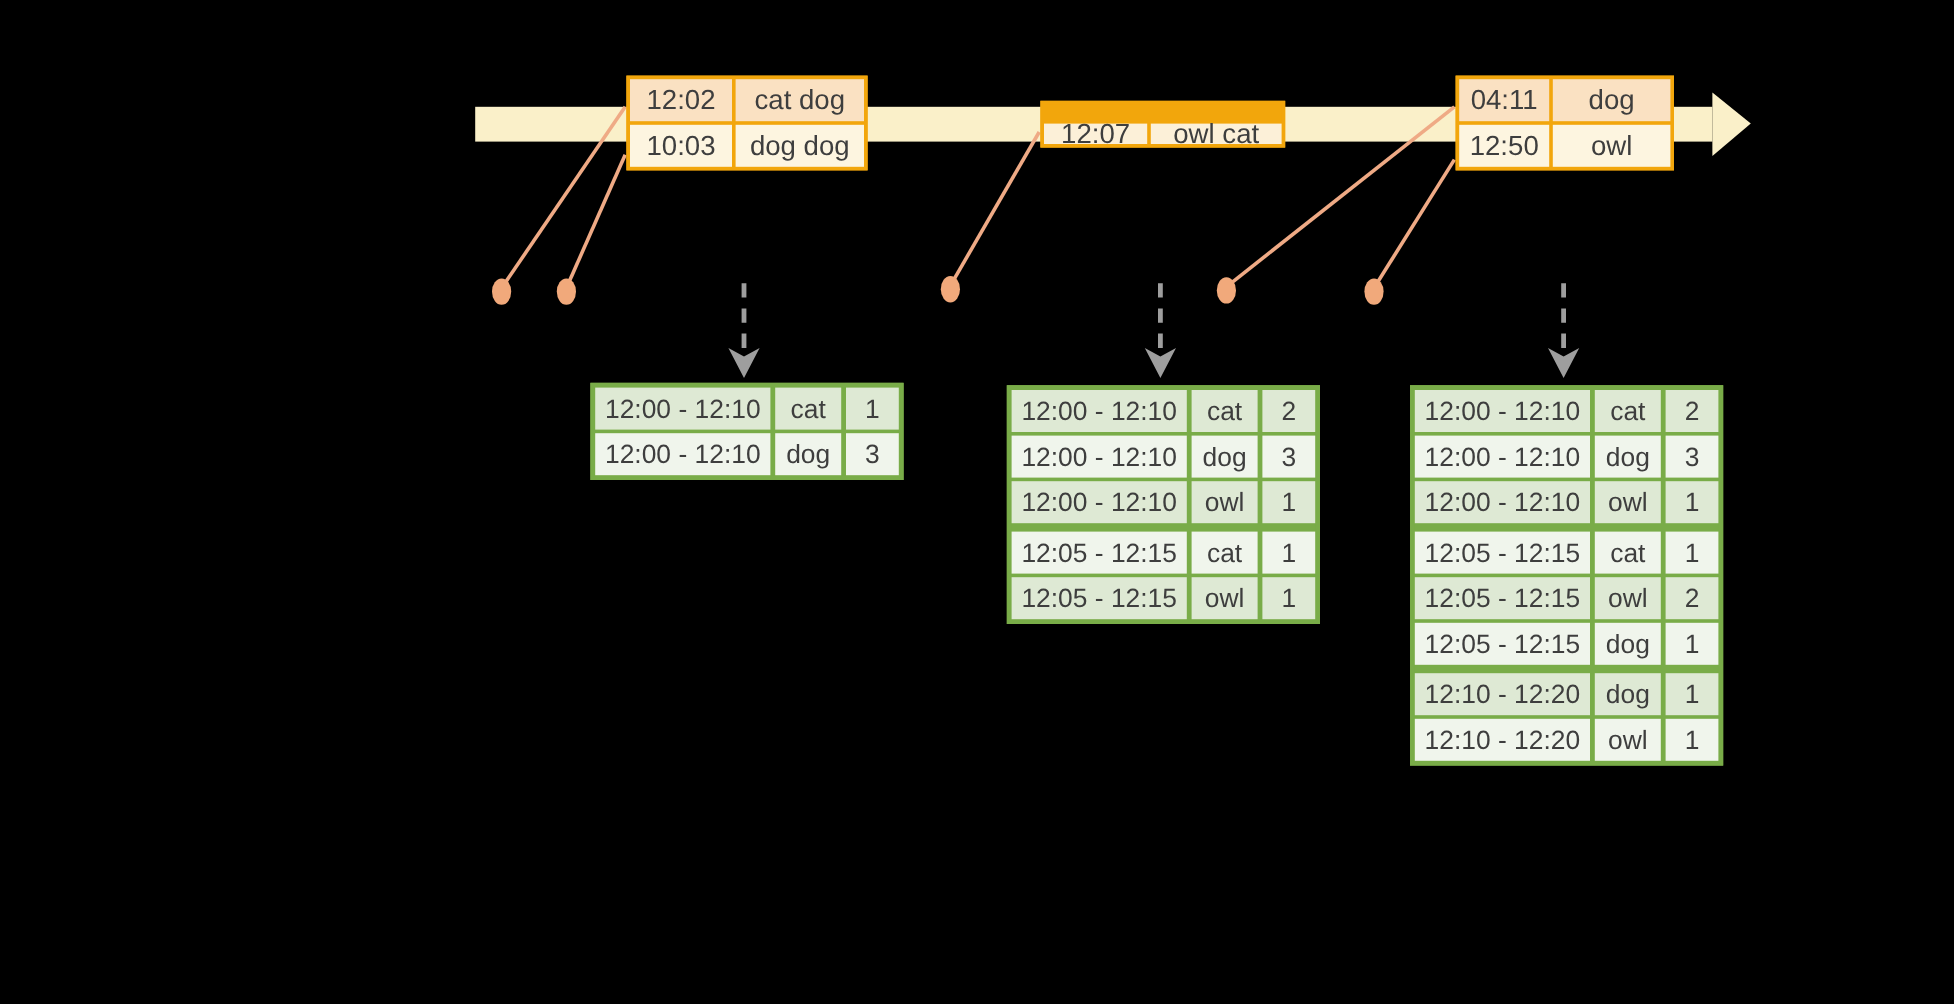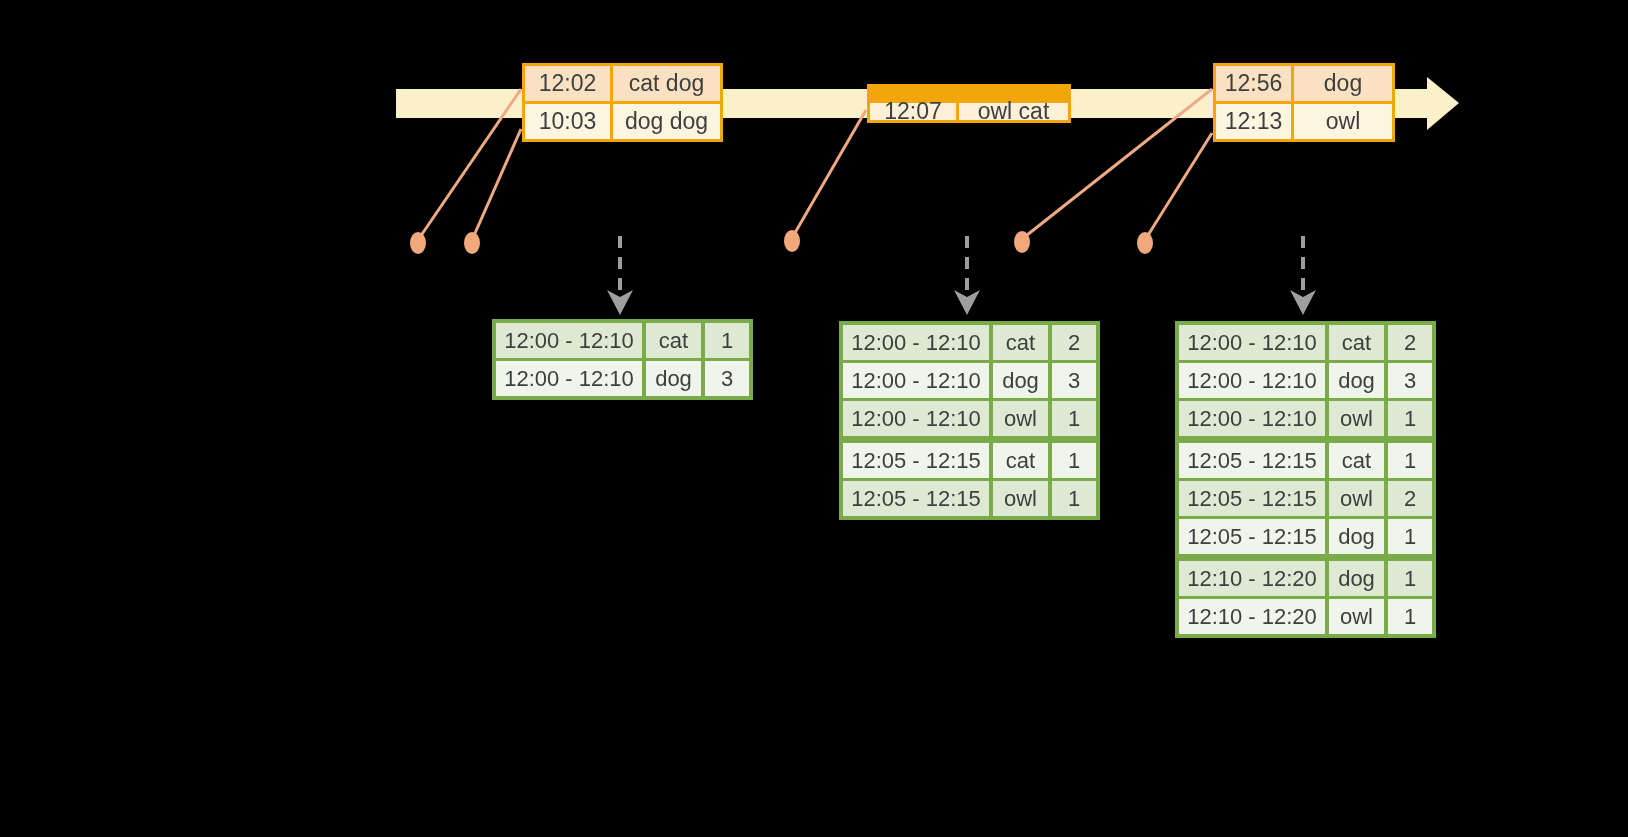--- a/index.html
+++ b/index.html
@@ -94,25 +94,25 @@
 
   <div class="etable" style="left:867px;top:84px;grid-template-columns:86px 109px;grid-auto-rows:33px;">
     <div class="erow single">
       <div class="ecell">12:07</div>
       <div class="ecell">owl cat</div>
     </div>
   </div>
 
   <div class="etable" style="left:1213px;top:63px;grid-template-columns:75px 98px;grid-auto-rows:35px;">
     <div class="erow peach">
-      <div class="ecell">12:56</div>
+      <div class="ecell">04:11</div>
       <div class="ecell">dog</div>
     </div>
     <div class="erow cream">
-      <div class="ecell">12:13</div>
+      <div class="ecell">12:50</div>
       <div class="ecell">owl</div>
     </div>
   </div>
 
   <div class="gtable" style="left:492px;top:319px;">
     <div class="grow dark">
       <div class="gcell">12:00 - 12:10</div>
       <div class="gcell">cat</div>
       <div class="gcell">1</div>
     </div>

